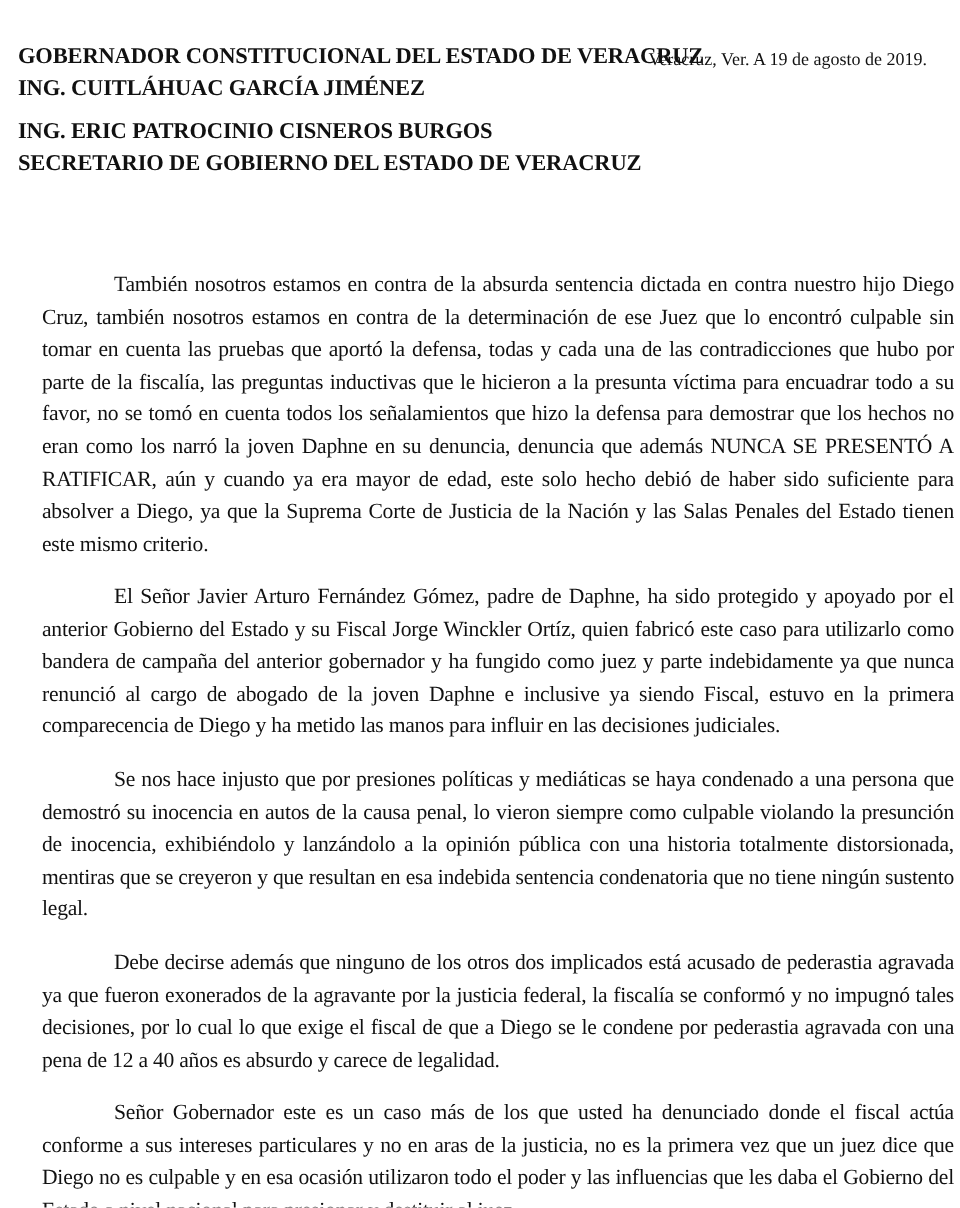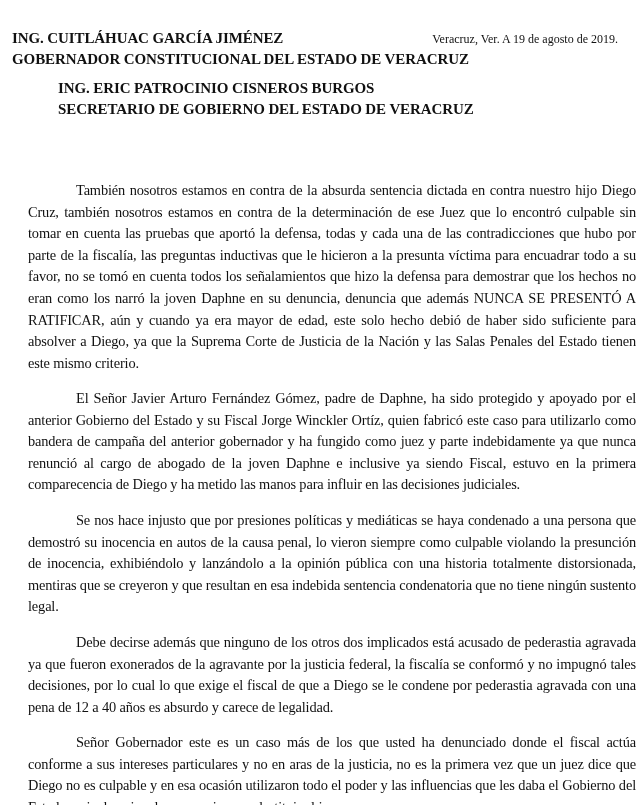--- a/index.html
+++ b/index.html
@@ -11,24 +11,24 @@
   .para { position: absolute; left: 28px; width: 608px; font-size: 14.4px; line-height: 21.6px;
           text-align: justify; text-indent: 48px; letter-spacing: -0.15px; }
 </style>
 </head>
 <body>
 
 <div>
   <div class="date">Veracruz, Ver. A 19 de agosto de 2019.</div>
 
   <div class="addr" style="top:28px;">
+    <div>GOBERNADOR CONSTITUCIONAL DEL ESTADO DE VERACRUZ</div>
     <div>ING. CUITLÁHUAC GARCÍA JIMÉNEZ</div>
-    <div>GOBERNADOR CONSTITUCIONAL DEL ESTADO DE VERACRUZ</div>
   </div>
-  <div class="addr" style="top:78px;margin-left:46px;">
+  <div class="addr" style="top:78px;">
     <div>ING. ERIC PATROCINIO CISNEROS BURGOS</div>
     <div>SECRETARIO DE GOBIERNO DEL ESTADO DE VERACRUZ</div>
   </div>
   <div class="addr" style="top:128px;">
   </div>
 
   <p class="para" style="top:180px;margin:0;">También nosotros estamos en contra de la absurda sentencia dictada en contra nuestro hijo Diego Cruz, también nosotros estamos en contra de la determinación de ese Juez que lo encontró culpable sin tomar en cuenta las pruebas que aportó la defensa, todas y cada una de las contradicciones que hubo por parte de la fiscalía, las preguntas inductivas que le hicieron a la presunta víctima para encuadrar todo a su favor, no se tomó en cuenta todos los señalamientos que hizo la defensa para demostrar que los hechos no eran como los narró la joven Daphne en su denuncia, denuncia que además NUNCA SE PRESENTÓ A RATIFICAR, aún y cuando ya era mayor de edad, este solo hecho debió de haber sido suficiente para absolver a Diego, ya que la Suprema Corte de Justicia de la Nación y las Salas Penales del Estado tienen este mismo criterio.</p>
   <p class="para" style="top: 388px; margin: 0px;">El Señor Javier Arturo Fernández Gómez, padre de Daphne, ha sido protegido y apoyado por el anterior Gobierno del Estado y su Fiscal Jorge Winckler Ortíz, quien fabricó este caso para utilizarlo como bandera de campaña del anterior gobernador y ha fungido como juez y parte indebidamente ya que nunca renunció al cargo de abogado de la joven Daphne e inclusive ya siendo Fiscal, estuvo en la primera comparecencia de Diego y ha metido las manos para influir en las decisiones judiciales.</p>
   <p class="para" style="top: 510px; margin: 0px;">Se nos hace injusto que por presiones políticas y mediáticas se haya condenado a una persona que demostró su inocencia en autos de la causa penal, lo vieron siempre como culpable violando la presunción de inocencia, exhibiéndolo y lanzándolo a la opinión pública con una historia totalmente distorsionada, mentiras que se creyeron y que resultan en esa indebida sentencia condenatoria que no tiene ningún sustento legal.</p>
   <p class="para" style="top: 632px; margin: 0px;">Debe decirse además que ninguno de los otros dos implicados está acusado de pederastia agravada ya que fueron exonerados de la agravante por la justicia federal, la fiscalía se conformó y no impugnó tales decisiones, por lo cual lo que exige el fiscal de que a Diego se le condene por pederastia agravada con una pena de 12 a 40 años es absurdo y carece de legalidad.</p>

